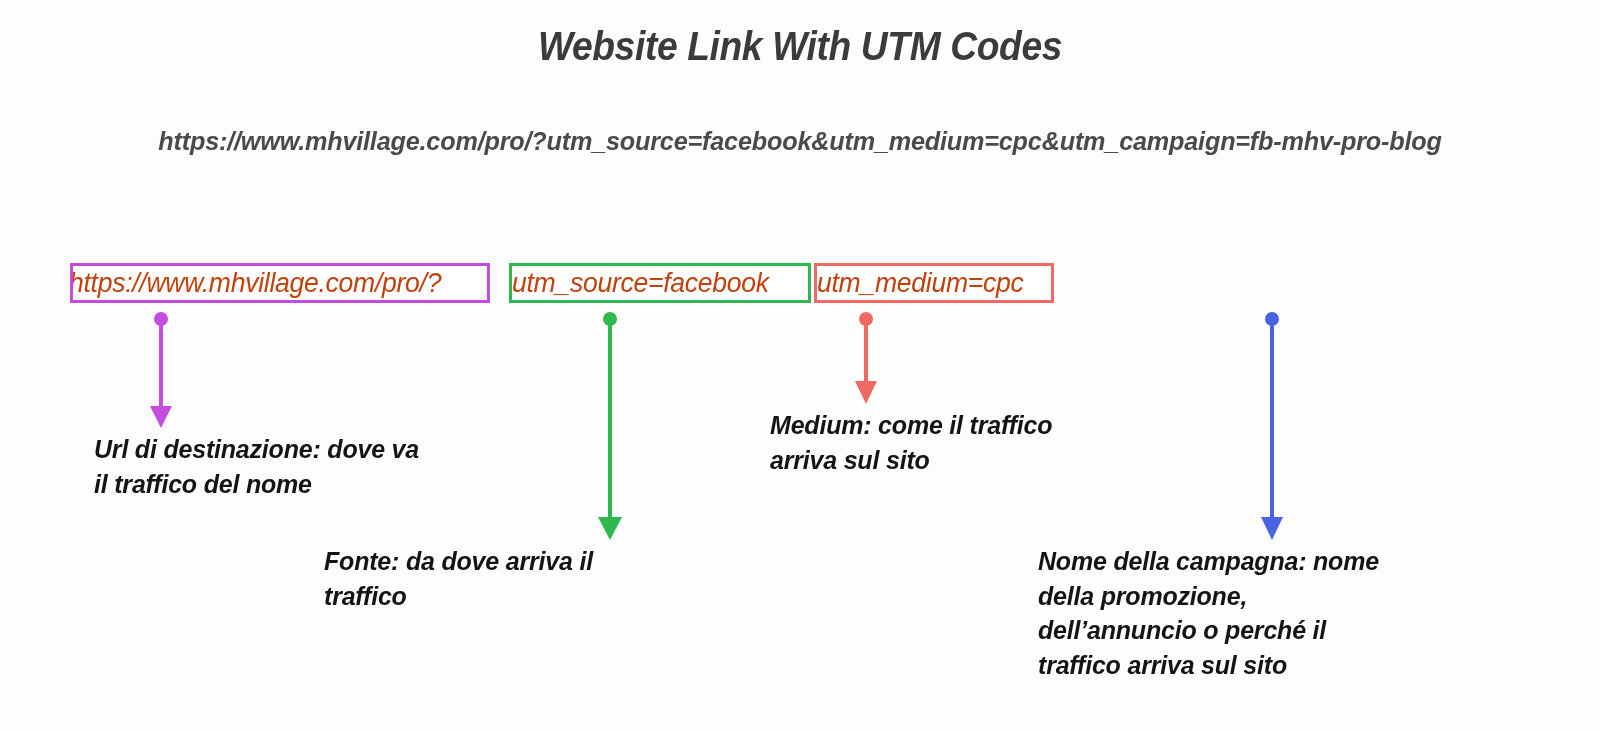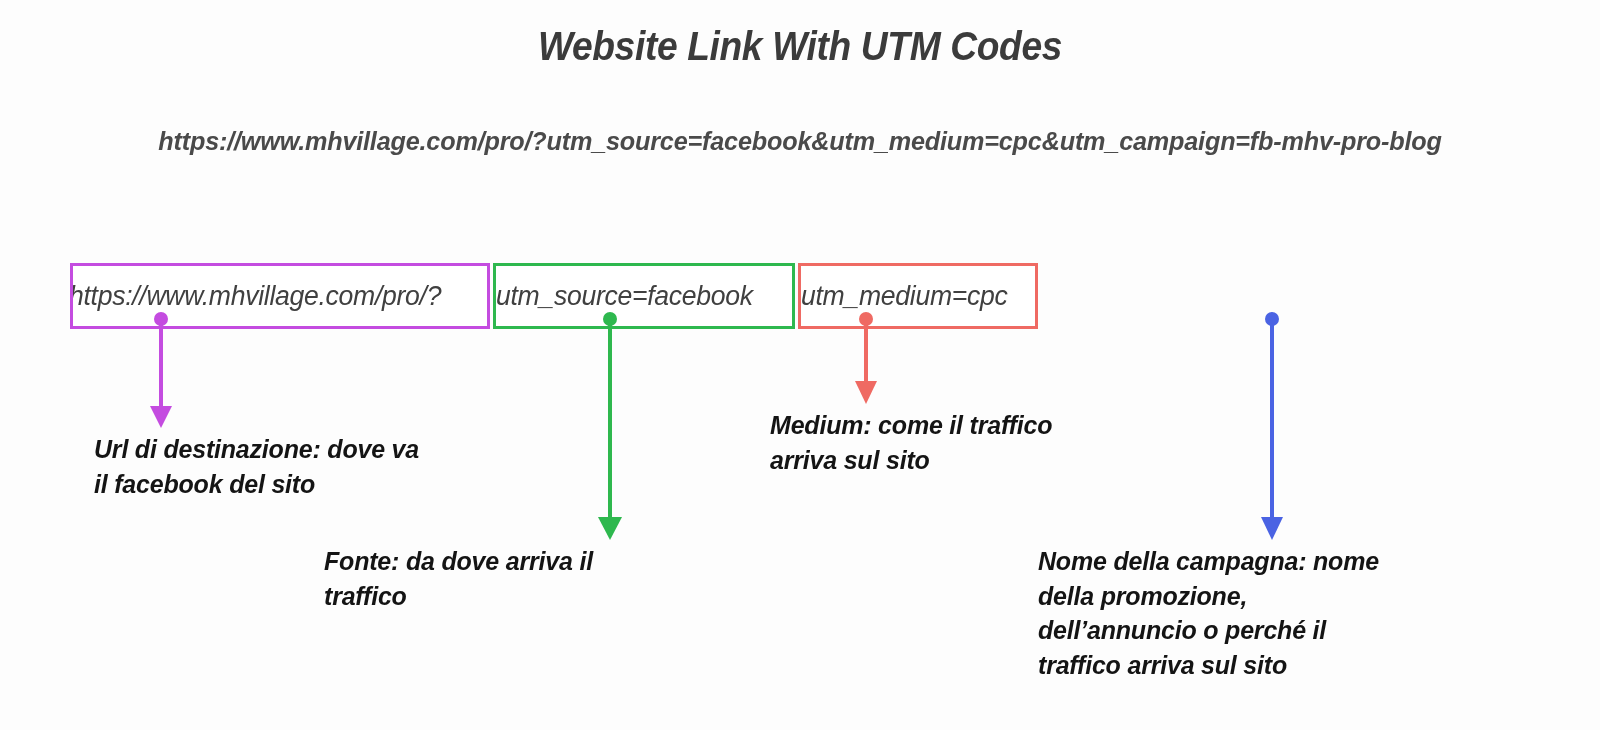--- a/index.html
+++ b/index.html
@@ -59,38 +59,38 @@
     height: 56px;
     display: flex;
     align-items: stretch;
   }
   .seg {
     box-sizing: border-box;
     border: 3px solid #000;
     background: #ffffff;
     display: flex;
     align-items: center;
-    height: 66px;
+    height: 40px;
     font-size: 27px;
-    color: #404040;
+    color: #c2410c;
     letter-spacing: -0.3px;
     white-space: nowrap;
     overflow: hidden;
     margin-right: 3px;
   }
   .seg-text {
     display: block;
     line-height: 1;
     transform: scaleX(0.985);
     transform-origin: left center;
   }
 
   .seg.purple { border-color: #c44ce0; width: 420px; padding-left: 0px; }
   .seg.purple .seg-text { margin-left: -4px; }
-  .seg.green  { border-color: #2eb84e; width: 302px; }
+  .seg.green  { border-color: #2eb84e; width: 302px; margin-left: 16px; }
   .seg.red    { border-color: #ef6a63; width: 240px; }
   .seg.blue   { border-color: #4a63e3; width: 460px; margin-right: 0; }
 
   
   #arrows {
     position: absolute;
     left: 0;
     top: 0;
     width: 1600px;
     height: 730px;
@@ -156,21 +156,21 @@
 
     <g>
       <circle cx="1272" cy="319" r="7" fill="#4a63e3"></circle>
       <line x1="1272" y1="319" x2="1272" y2="522" stroke="#4a63e3" stroke-width="4"></line>
       <polygon points="1272,540 1261,517 1283,517" fill="#4a63e3"></polygon>
     </g>
   </svg>
 
   <div class="caption purple-cap">
     <span class="line">Url di destinazione: dove va</span>
-    <span class="line">il facebook del sito</span>
+    <span class="line">il traffico del nome</span>
   </div>
 
   <div class="caption green-cap">
     <span class="line">Fonte: da dove arriva il</span>
     <span class="line">traffico</span>
   </div>
 
   <div class="caption red-cap">
     <span class="line">Medium: come il traffico</span>
     <span class="line">arriva sul sito</span>

